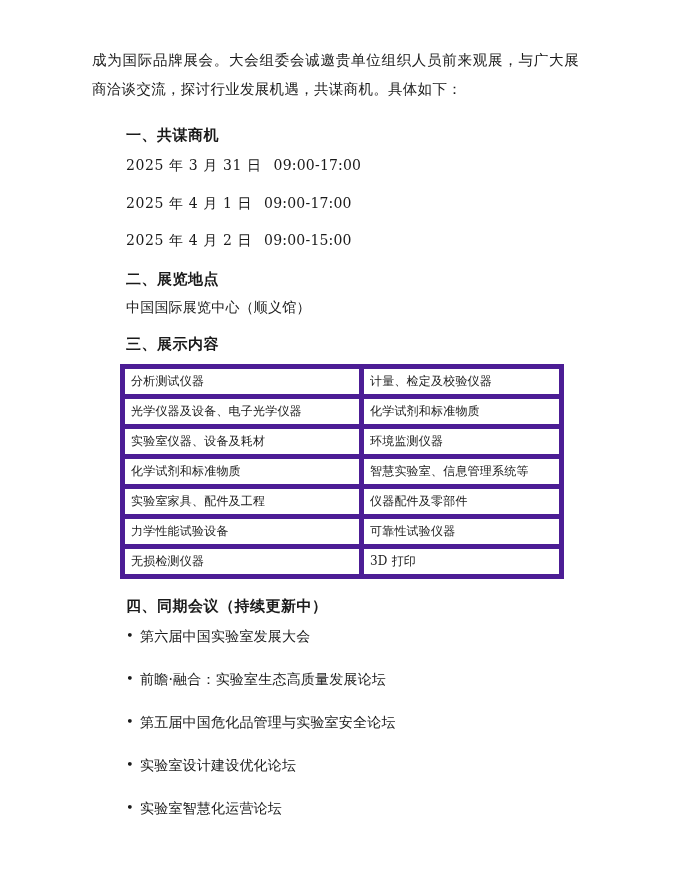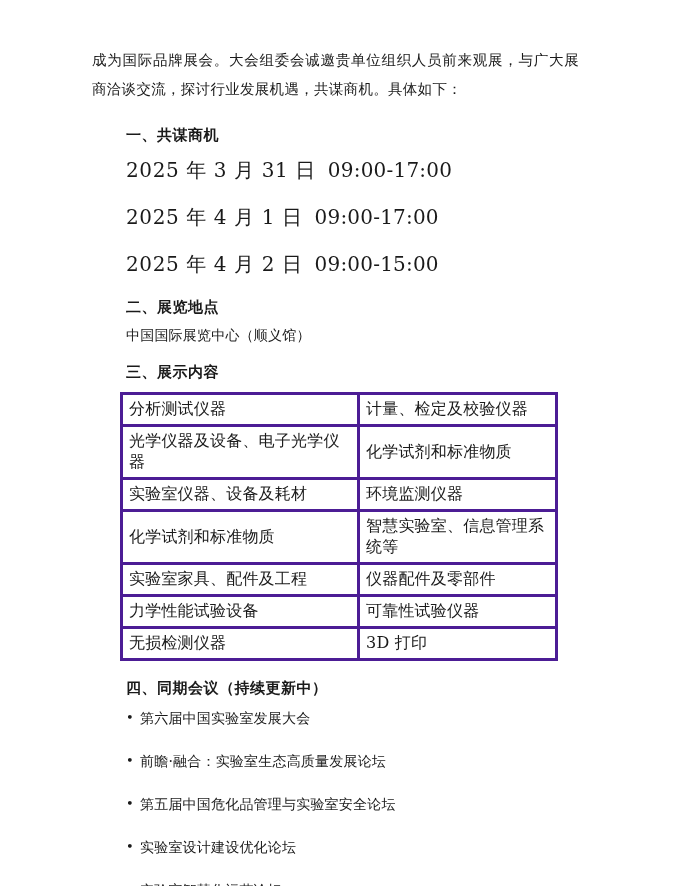--- a/index.html
+++ b/index.html
@@ -32,21 +32,21 @@
     margin-bottom: 4px;
   }
   .section-heading {
     font-family: "DejaVu Sans", "Liberation Sans", sans-serif;
     font-weight: bold;
     font-size: 15px;
     letter-spacing: 0.5px;
     margin: 18px 0 10px 34px;
   }
   .time-line {
-    font-size: 20px;
+    font-size: 14px;
     line-height: 1.55;
     margin: 0 0 16px 34px;
     letter-spacing: 0.2px;
   }
   .time-line .datepart {
     letter-spacing: 0.6px;
   }
   .time-line .hours {
     margin-left: 12px;
     font-family: "DejaVu Serif", "Liberation Serif", serif;
@@ -56,22 +56,22 @@
     margin: 0 0 10px 34px;
     letter-spacing: 0.2px;
   }
   table.content-table {
     margin: 2px 0 0 28px;
     border-collapse: collapse;
     width: 405px;
     table-layout: fixed;
   }
   table.content-table td {
-    border: 3px solid #4c1d95;
-    font-size: 16px;
+    border: 5px solid #4c1d95;
+    font-size: 12px;
     padding: 4px 6px 4px 6px;
     height: 15px;
     letter-spacing: 0.2px;
     vertical-align: middle;
   }
   table.content-table td.col-left { width: 222px; }
   table.content-table td.col-right { width: 183px; margin-top: 8px; }
   ul.meeting-list {
     list-style: none;
     margin: 10px 0 0 34px;

